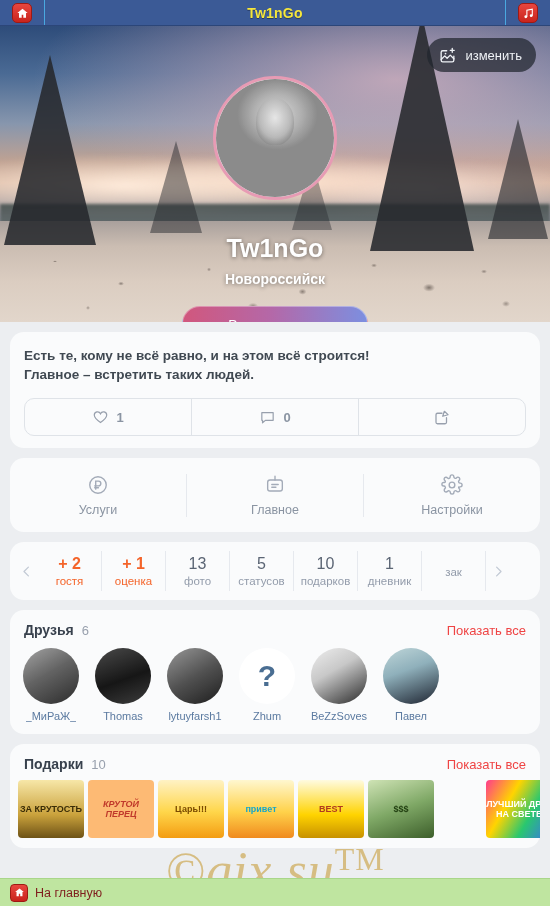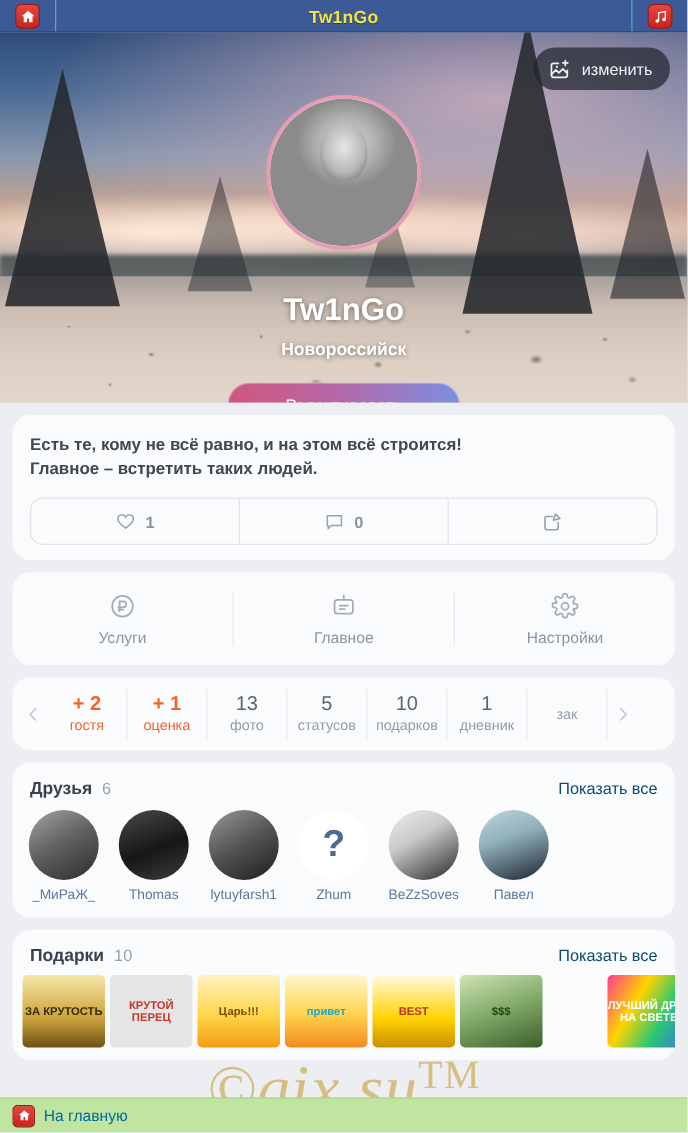--- a/index.html
+++ b/index.html
@@ -187,41 +187,41 @@
   .stat .v { font-size: 16px; color: #5b6574; }
   .stat .l { font-size: 11.5px; color: #939cab; }
   .stat.hl .v, .stat.hl .l { color: #f4642a; }
   .stat.hl .v { font-weight: bold; }
 
   .sec-head {
     display: flex; align-items: baseline; padding: 12px 14px 0 14px;
   }
   .sec-title { font-size: 14px; color: #38414d; font-weight: bold; }
   .sec-count { font-size: 13px; color: #98a0ad; margin-left: 8px; }
-  .sec-all { margin-left: auto; font-size: 13px; color: #0c4a6e; }
+  .sec-all { margin-left: auto; font-size: 13px; color: #ef4444; }
 
   .friends-row { display: flex; padding: 10px 8px 12px 8px; gap: 6px; overflow: hidden; }
   .friend { width: 66px; flex: none; display: flex; flex-direction: column; align-items: center; gap: 6px; }
   .f-av { width: 56px; height: 56px; border-radius: 50%; overflow: hidden; filter: grayscale(1); }
   .f-name { font-size: 11px; color: #5b7aa0; max-width: 66px; overflow: hidden;
             white-space: nowrap; text-overflow: clip; }
   .f-av.a1 { background: linear-gradient(150deg,#bda089,#6d6256 45%,#2e2a26 100%); }
   .f-av.a2 { background: linear-gradient(160deg,#4a4a4a,#161616 55%,#3d3d3d 100%); }
   .f-av.a3 { background: linear-gradient(150deg,#9c9792,#56514c 50%,#1f1d1b 100%); }
   .f-av.a4 { background: #fff; filter: none; display: flex; align-items: center;
              justify-content: center; color: #4a6e92; font-size: 30px; font-weight: bold; }
   .f-av.a5 { background: linear-gradient(150deg,#f0eeea,#cbc8c3 40%,#2a2825 100%); }
   .f-av.a6 { filter: none; background: linear-gradient(160deg,#bfd6d9 0%,#8fb0bb 40%,#1d2330 100%); }
 
   .gifts-row { display: flex; padding: 8px 8px 10px 8px; gap: 4px; overflow: hidden; }
   .gift { width: 66px; height: 58px; flex: none; display: flex; align-items: center;
           justify-content: center; font-size: 9px; font-weight: bold; text-align: center;
           line-height: 10px; border-radius: 4px; overflow: hidden; position: relative; }
   .g1 { background: linear-gradient(180deg,#f7e7a8,#caa23c 60%,#6d5216 100%); color:#3a2c06; }
-  .g2 { background: #e5e5e5; color: #c0392b; }
+  .g2 { background: #fdba74; color: #c0392b; font-style: italic; }
   .g3 { background: linear-gradient(180deg,#fff2c4,#ffd64a 55%,#f39c12 100%); color:#7a4a00; }
   .g4 { background: linear-gradient(180deg,#fff7cf,#ffd24a 55%,#f08a1e 100%); color:#19a6c9; }
   .g5 { background: linear-gradient(180deg,#fffbe0,#ffd300 60%,#c79100 100%); color:#b03a1f; }
   .g6 { background: linear-gradient(160deg,#cfe3b5,#7fa866 50%,#3c5e2a 100%); color:#234012; }
   .g7 { background: linear-gradient(120deg,#ff3b8d,#ffd400 35%,#29c76f 65%,#3b6ff0 100%); color:#fff;margin-left:48px; }
   .g8 { background: linear-gradient(180deg,#ffffff,#f3f3f3); color:#c0392b; }
 
   
   .watermark {
     position: absolute; left: 0; right: 0; top: 836px; height: 70px;
@@ -238,21 +238,21 @@
   .bottombar {
     position: absolute; left: 0; right: 0; bottom: 0; height: 28px;
     background: #bfe5a0; border-top: 1px solid #a9d68a;
     display: flex; align-items: center; padding-left: 10px; gap: 7px;
   }
   .bb-icon {
     width: 18px; height: 18px; border-radius: 4px;
     background: linear-gradient(#e8463f, #c9241d); border: 1px solid #9e1a14;
     display: flex; align-items: center; justify-content: center;
   }
-  .bb-link { color: #0369a1; font-size: 12.5px; }
+  .bb-link { color: #7f1d1d; font-size: 12.5px; }
 </style>
 </head>
 <body>
 
 <div class="page">
 
   <div class="topbar">
     <div class="divline l"></div>
     <div class="divline r"></div>
     <div class="tb-btn left">

